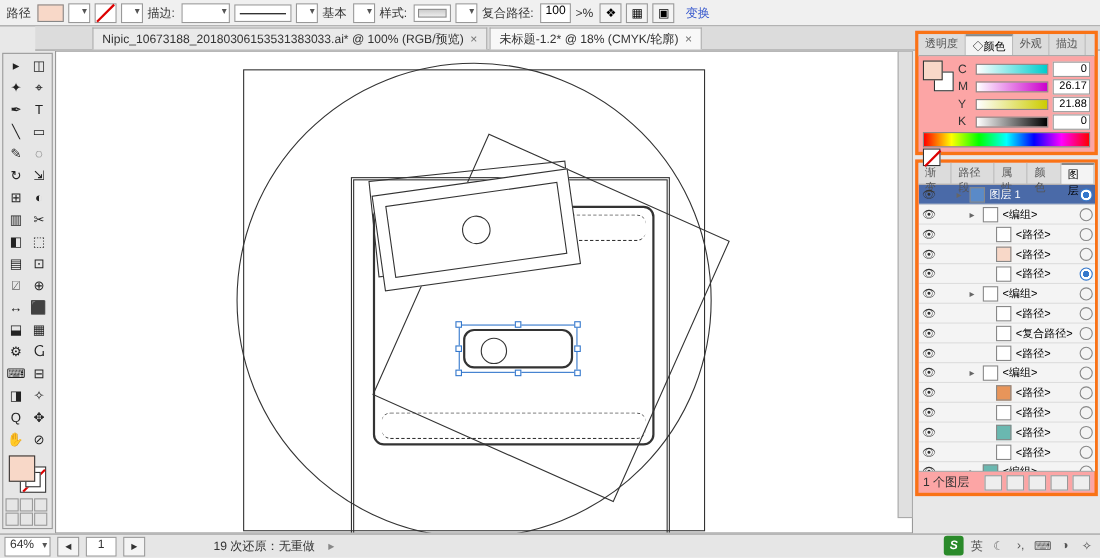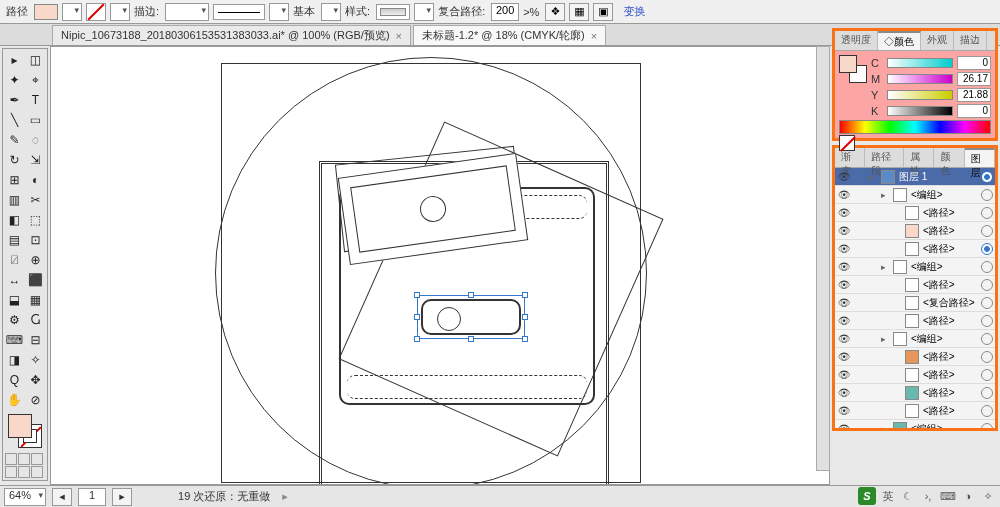--- a/index.html
+++ b/index.html
@@ -15,21 +15,21 @@
 .dropdown { height: 18px; border: 1px solid #999; background: #fff; padding: 0 14px 0 4px; min-width: 30px; position: relative; }
 .dropdown::after { content: "▾"; position: absolute; right: 2px; top: 1px; color: #555; font-size: 9px; }
 .stroke-sample { width: 52px; height: 16px; background: #fff; border: 1px solid #999; position: relative; }
 .stroke-sample::after { content: ""; position: absolute; left: 4px; right: 4px; top: 7px; height: 1px; background: #000; }
 .style-sample { width: 34px; height: 16px; border: 1px solid #999; background: #fff; position: relative; }
 .style-sample::after { content: ""; position: absolute; inset: 3px; background: linear-gradient(#ccc,#eee); border: 1px solid #888; }
 .num-input { width: 28px; height: 18px; border: 1px solid #999; background: #fff; text-align: center; }
 .link-text { color: #3355cc; margin-left: 6px; }
 
 
-.doc-tabs { height: 22px; background: #dcdcdc; display: flex; align-items: flex-end; padding-left: 52px; border-bottom: 1px solid #999; }
+.doc-tabs { height: 22px; background: #dcdcdc; display: flex; align-items: flex-end; padding-left: 52px; border-bottom: 1px solid #999; margin-left: 32px; }
 .doc-tab { height: 20px; padding: 2px 8px; background: #eaeaea; border: 1px solid #aaa; border-bottom: none; margin-right: 2px; display: flex; align-items: center; gap: 6px; font-size: 10px; color: #333; }
 .doc-tab.active { background: #f8f8f8; }
 .tab-close { color: #777; cursor: pointer; }
 
 
 .toolbox { position: absolute; left: 2px; top: 48px; width: 46px; background: #e6e6e6; border: 1px solid #999; display: flex; flex-wrap: wrap; padding: 1px; }
 .tool { width: 21px; height: 20px; margin: 0; border: 1px solid transparent; display: flex; align-items: center; justify-content: center; cursor: pointer; font-size: 12px; color: #222; }
 .fill-stroke { width: 42px; height: 38px; position: relative; margin: 2px; }
 .fill-sw { position: absolute; left: 2px; top: 2px; width: 24px; height: 24px; background: #f8d8c8; border: 1px solid #333; z-index: 2; }
 .stroke-sw { position: absolute; right: 2px; bottom: 2px; width: 24px; height: 24px; background: #fff; border: 1px solid #333; }
@@ -126,21 +126,21 @@
   <span class="opt-label">描边:</span>
   <span class="dropdown" style="min-width:44px"></span>
   <span class="stroke-sample"></span>
   <span class="dropdown" style="min-width:10px"></span>
   <span class="opt-label">基本</span>
   <span class="dropdown" style="min-width:10px"></span>
   <span class="opt-label">样式:</span>
   <span class="style-sample"></span>
   <span class="dropdown" style="min-width:10px"></span>
   <span class="opt-label">复合路径:</span>
-  <span class="num-input">200</span>
+  <span class="num-input">100</span>
   <span class="opt-label">&gt;%</span>
   <span class="icon-btn">❖</span>
   <span class="icon-btn">▦</span>
   <span class="icon-btn">▣</span>
   <span class="link-text">变换</span>
 </div>
 
 <div class="doc-tabs">
   <div class="doc-tab">
     <span>Nipic_10673188_20180306153531383033.ai* @ 100% (RGB/预览)</span>
@@ -424,29 +424,38 @@
         <div class="layer-row">
           <span class="eye">👁</span>
           <span class="lock"></span>
           <span class="indent"></span>
           <span class="tw">▸</span>
           <span class="thumb teal"></span>
           <span class="lname">&lt;编组&gt;</span>
           <span class="target"></span>
         </div>
       </div>
+    <div class="layers-footer">
+      <span>1 个图层</span>
+      <span style="flex:1"></span>
+      <span class="lf-btn"></span>
+      <span class="lf-btn"></span>
+      <span class="lf-btn"></span>
+      <span class="lf-btn"></span>
+      <span class="lf-btn"></span>
+    </div>
   </div>
 </div>
 
 <div class="status-bar">
   <span class="dropdown" style="min-width:40px">64%</span>
   <span class="icon-btn">◂</span>
   <span class="num-input">1</span>
   <span class="icon-btn">▸</span>
-  <span style="margin-left:40px">19 次还原：无重做</span>
+  <span style="margin-left:56px">19 次还原：无重做</span>
   <span style="margin-left:6px;color:#888">▸</span>
 </div>
 
 <div class="ime-badge">
   <span class="ime-s">S</span>
   <span class="ime-i">英</span>
   <span class="ime-i">☾</span>
   <span class="ime-i">›,</span>
   <span class="ime-i">⌨</span>
   <span class="ime-i">◑</span>

